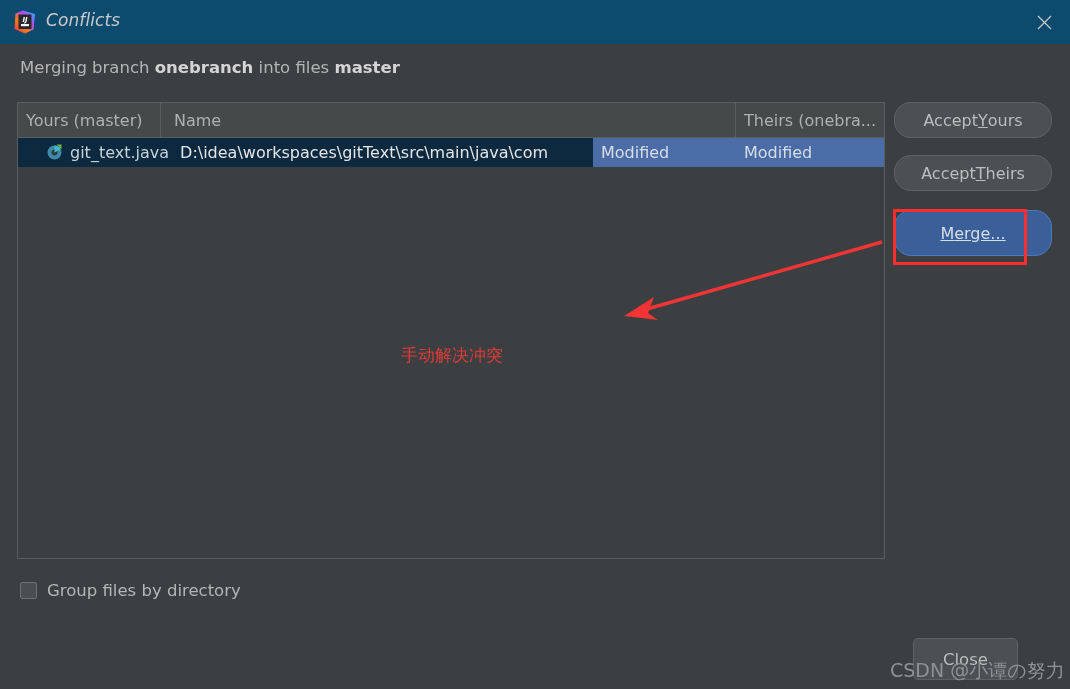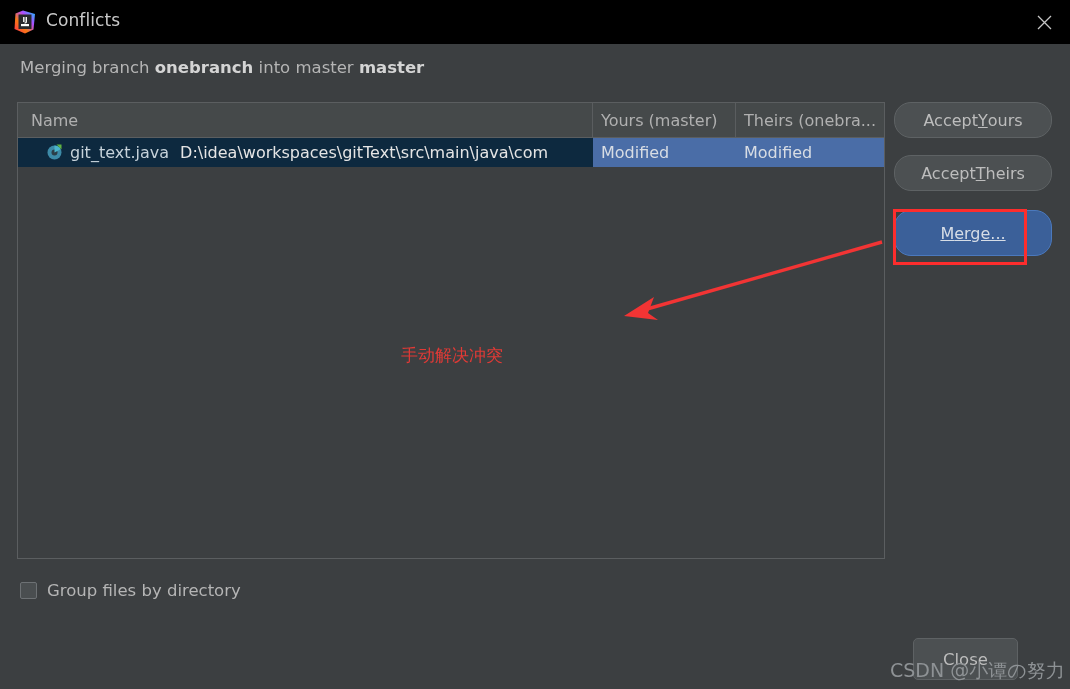--- a/index.html
+++ b/index.html
@@ -15,21 +15,22 @@
     font-family: "DejaVu Sans", "Liberation Sans", sans-serif;
     color: #bbbbbb;
     -webkit-font-smoothing: antialiased;
   }
 
   
   .titlebar {
     position: absolute;
     left: 0; top: 0;
     width: 1070px; height: 44px;
-    background: #000000;
+    background: #0c4a6e;
+    font-style: italic;
   }
   .title-icon {
     position: absolute;
     left: 12px; top: 9px;
     width: 26px; height: 26px;
   }
   .title-text {
     position: absolute;
     left: 46px; top: 10px;
     font-size: 17px;
@@ -242,26 +243,26 @@
     </svg>
   </span>
   <span class="title-text">Conflicts</span>
   <div class="win-close">
     <svg width="17" height="17" viewBox="0 0 17 17">
       <path d="M2 2 L15 15 M15 2 L2 15" stroke="#c6c6c6" stroke-width="1.3" fill="none"></path>
     </svg>
   </div>
 </div>
 
-<div class="subtitle"><span>Merging branch </span><b>onebranch</b><span> into master </span><b>master</b></div>
+<div class="subtitle"><span>Merging branch </span><b>onebranch</b><span> into files </span><b>master</b></div>
 
 <div class="table-wrap">
   <div class="thead">
+    <div class="th th-yours">Yours (master)</div>
     <div class="th th-name">Name</div>
-    <div class="th th-yours">Yours (master)</div>
     <div class="th th-theirs">Theirs (onebra...</div>
   </div>
 
   <div class="trow">
     <div class="cell cell-name">
       <span class="git-icon">
         <svg width="17" height="17" viewBox="0 0 17 17">
           <circle cx="8.5" cy="8.5" r="7" fill="#3d8ba8"></circle>
           <circle cx="8.5" cy="8.5" r="3" fill="#2b3e48"></circle>
           <path d="M8.5 1.5 A7 7 0 0 1 14.6 5.2 L8.5 8.5 Z" fill="#4bb5cc"></path>

